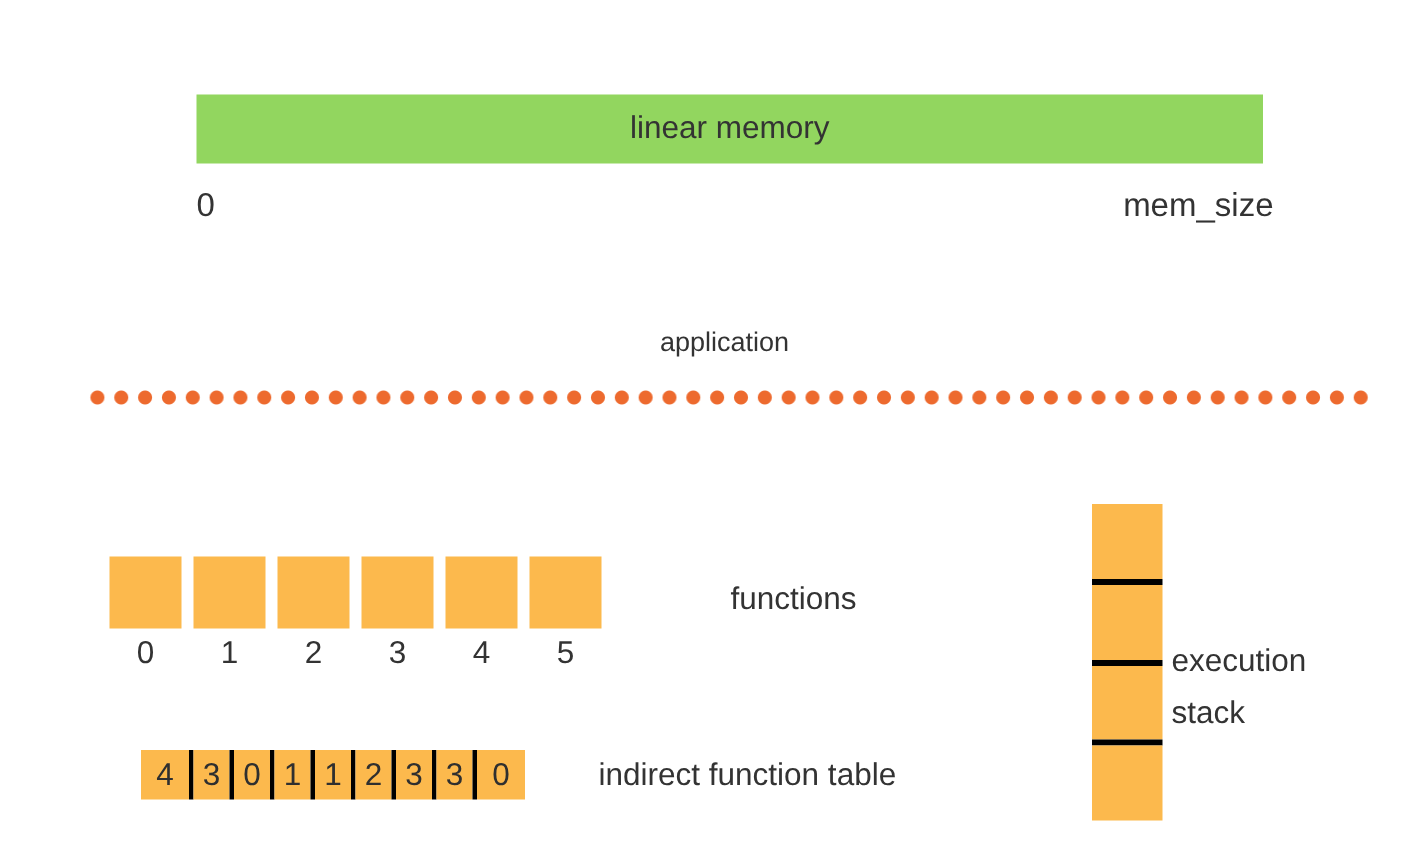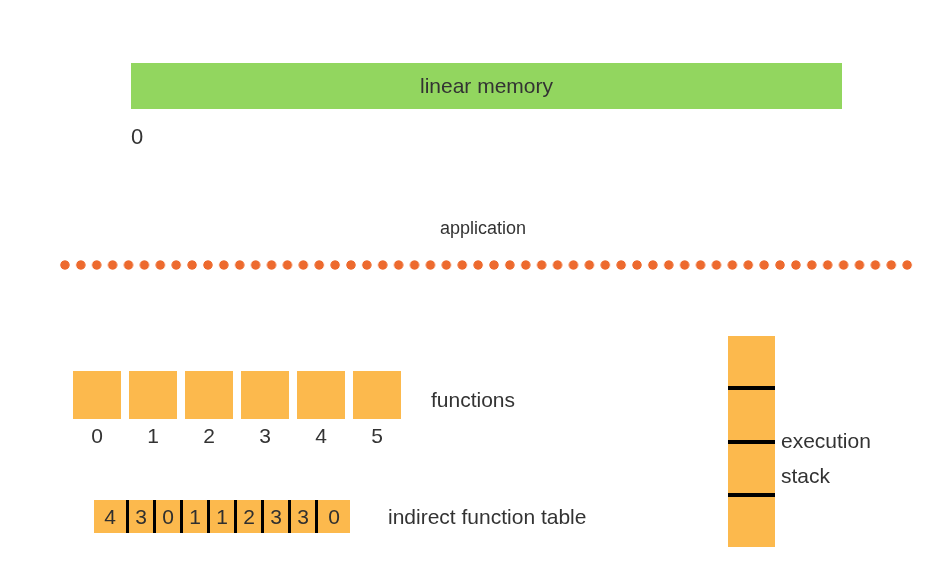--- a/index.html
+++ b/index.html
@@ -43,37 +43,37 @@
     position:absolute;left:0;top:291px;width:944px;text-align:center;
     font-size:21px;line-height:24px;
   }
 
   
   .fboxes{position:absolute;left:62px;top:371px;display:flex;gap:8px;}
   .fbox{width:48px;height:48px;background:var(--orange);}
   .fidxs{position:absolute;left:62px;top:424px;display:flex;gap:8px;font-size:21px;}
   .fidx{width:48px;text-align:center;}
   .functions-label{
-    position:absolute;left:420px;top:387px;width:140px;text-align:left;
+    position:absolute;left:420px;top:387px;width:140px;text-align:right;
     font-size:21px;line-height:26px;
   }
 
   
   .ift-bar{
     position:absolute;left:83px;top:500px;width:256px;height:33px;
     display:flex;align-items:stretch;
   }
   .ift-cell{
     background:var(--orange);display:flex;align-items:center;justify-content:center;
     font-size:21px;width:24px;flex:0 0 auto;color:#2f2f2f;
   }
   .ift-cell.end{width:32px;}
   .ift-sep{width:3px;flex:0 0 auto;background:var(--line);}
   .ift-label{
-    position:absolute;left:377px;top:504px;font-size:21px;line-height:26px;white-space:nowrap;
+    position:absolute;left:388px;top:504px;font-size:21px;line-height:26px;white-space:nowrap;
   }
 
   
   .stack-bar{
     position:absolute;left:717px;top:336px;width:47px;height:211px;
     display:flex;flex-direction:column;
   }
   .stack-seg{flex:1 1 auto;background:var(--orange);}
   .stack-div{height:4px;flex:0 0 auto;background:var(--line);}
   .stack-label{
@@ -85,20 +85,21 @@
 <body>
 
 <div class="canvas">
 
   <div class="lm-bar">
     <span>linear memory</span>
   </div>
 
   <div class="mem-range">
     <span>0</span>
+    <span>mem_size</span>
   </div>
 
   <div class="app-label">application</div>
 
   <div class="dotted-line"></div>
 
 
   <div class="fboxes">
     <div class="fbox"></div>
     <div class="fbox"></div>

